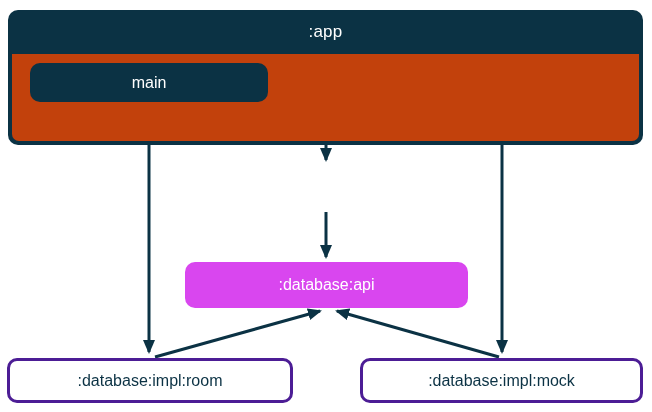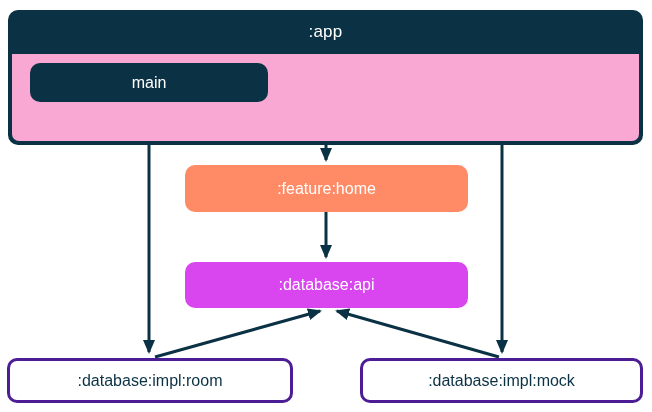--- a/index.html
+++ b/index.html
@@ -33,21 +33,21 @@
     color: #ffffff;
     font-size: 17px;
     letter-spacing: 0.2px;
   }
   .app-body {
     position: absolute;
     left: 4px;
     right: 4px;
     top: 44px;
     bottom: 4px;
-    background: #f9a8d4;
+    background: #c2410c;
     border-radius: 0 0 7px 7px;
   }
   .source-set {
     position: absolute;
     top: 9px;
     height: 39px;
     border-radius: 10px;
     display: flex;
     align-items: center;
     justify-content: center;
@@ -138,23 +138,20 @@
 
   <div class="app-container">
     <div class="app-header">:app</div>
     <div class="app-body">
       <div class="source-set main">
         <span>main</span>
       </div>
     </div>
   </div>
 
-  <div class="node feature-home">
-    <span>:feature:home</span>
-  </div>
 
   <div class="node database-api">
     <span>:database:api</span>
   </div>
 
   <div class="node impl database-impl-room">
     <span>:database:impl:room</span>
   </div>
 
   <div class="node impl database-impl-mock">

